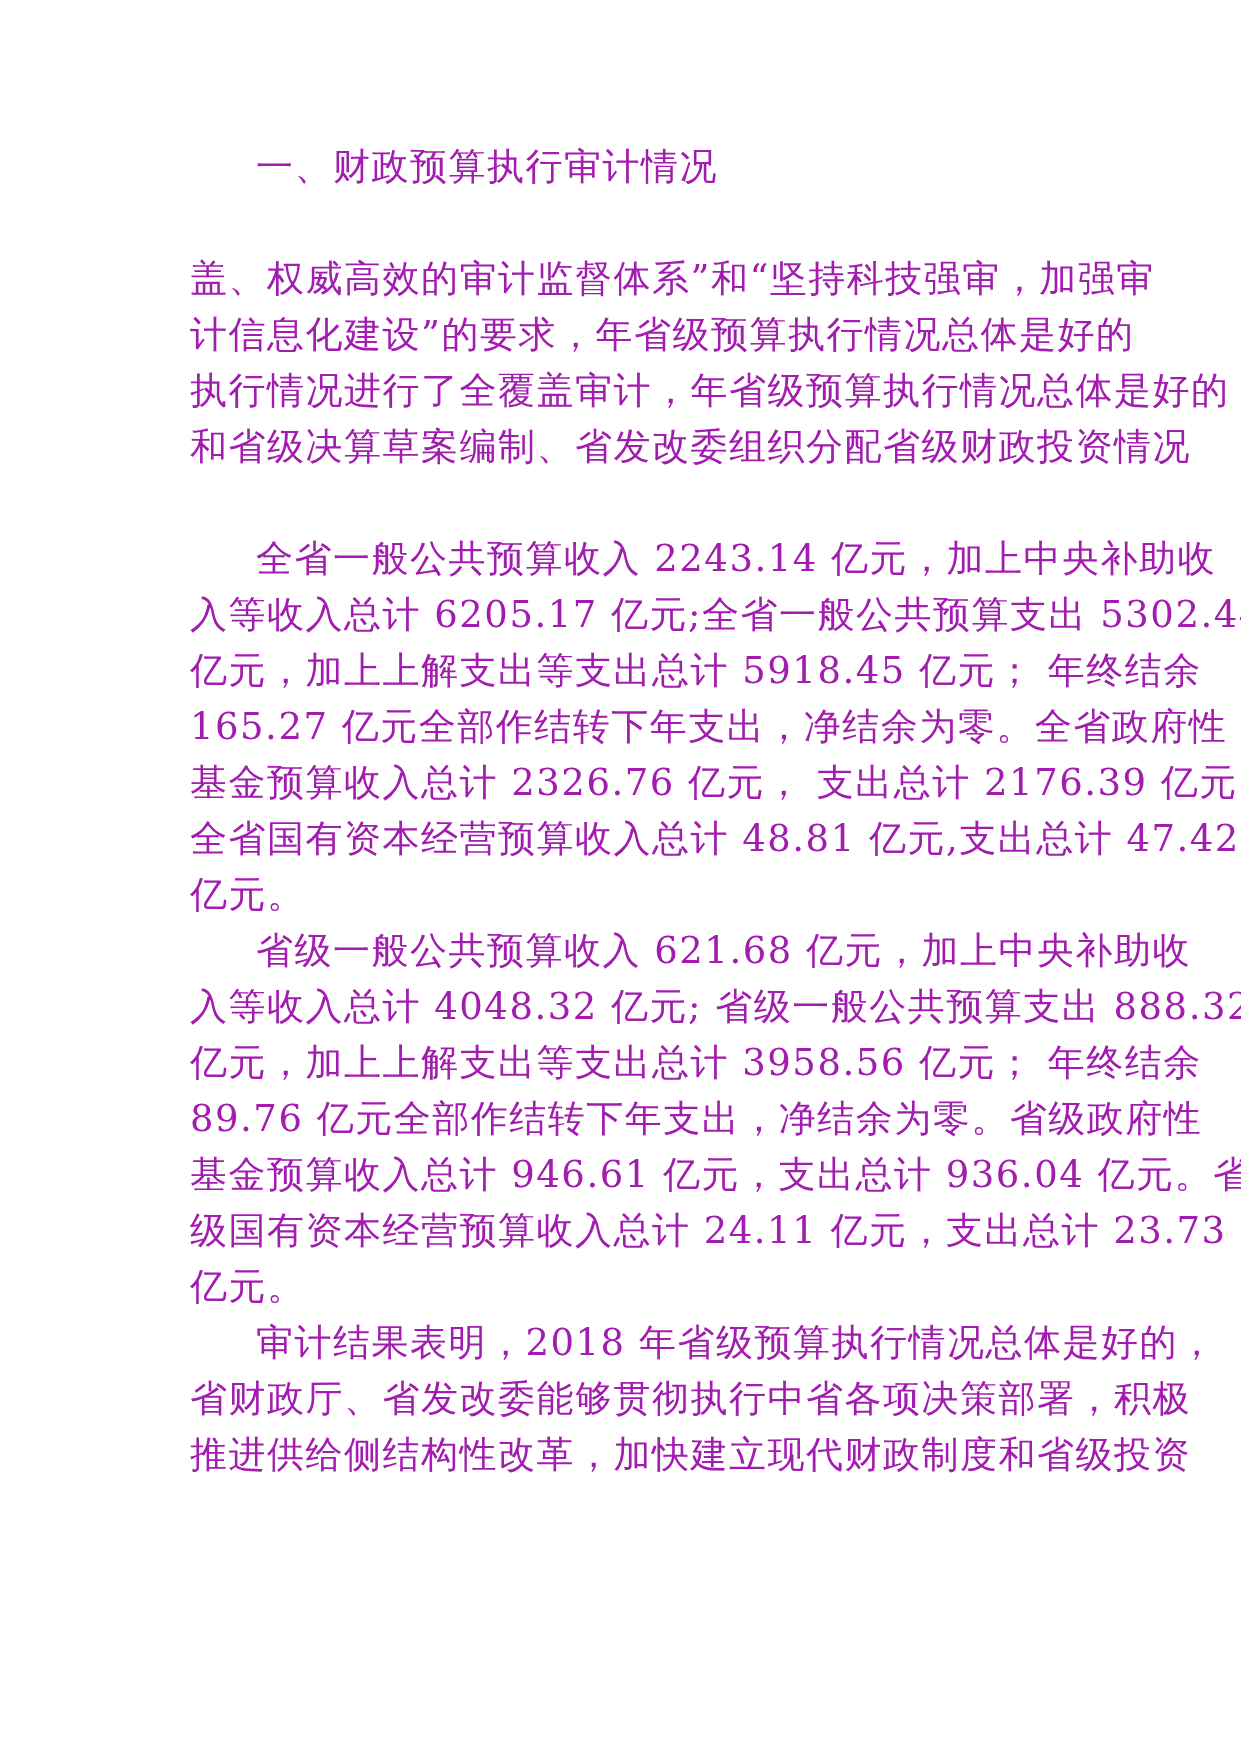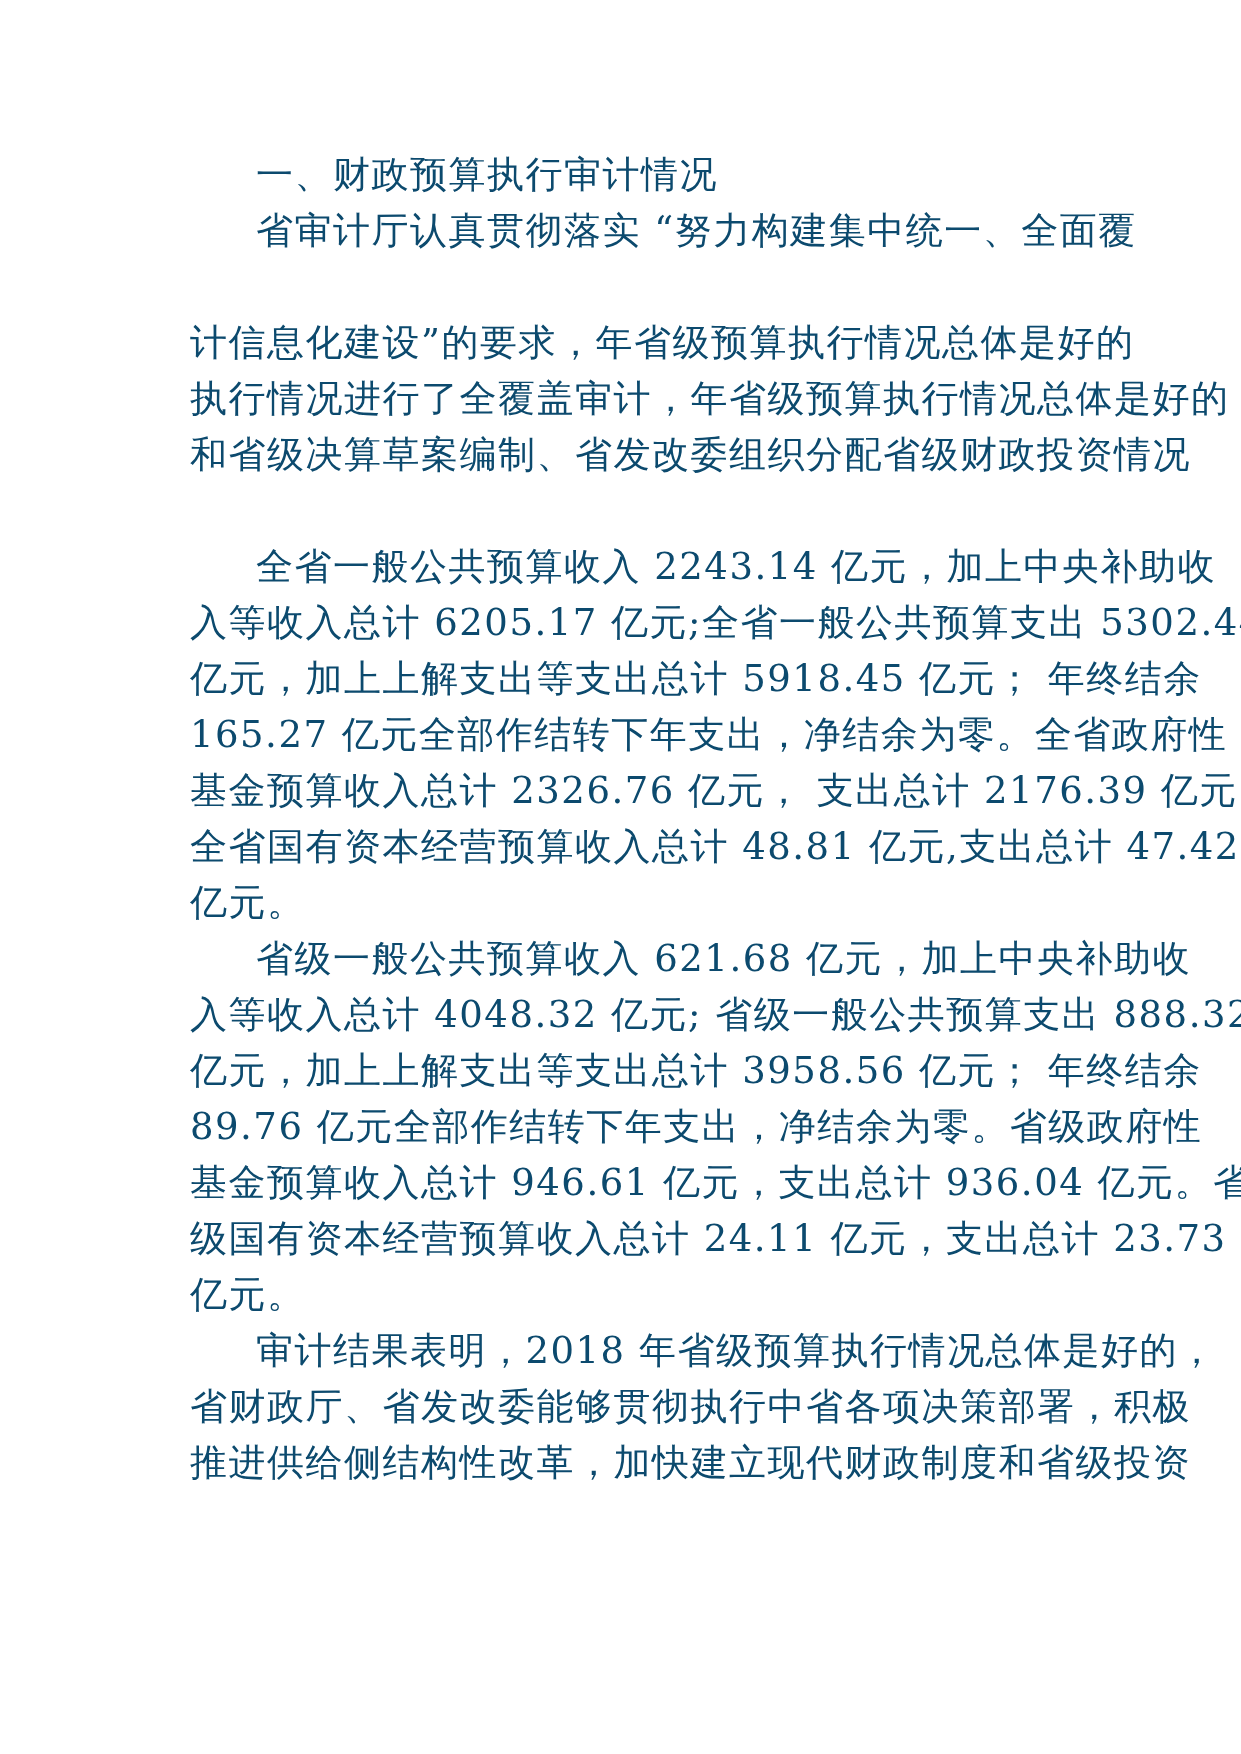--- a/index.html
+++ b/index.html
@@ -1,38 +1,38 @@
 <!DOCTYPE html>
 <html><head>
 <meta charset="utf-8">
 <style>
   html, body { margin: 0; padding: 0; background: #ffffff; }
   body { width: 1241px; height: 1754px; position: relative; overflow: hidden; }
   .page {
-    position: absolute; left: 0; top: 8px; width: 1241px; height: 1502px;
-    background: #ffffff; color: #0c4a6e;
+    position: absolute; left: 0; top: 0; width: 1241px; height: 1502px;
+    background: #ffffff; color: #a21caf;
     font-family: "DejaVu Serif", "Liberation Serif", serif;
   }
   .line {
     position: absolute; left: 190px; width: 862px;
     font-size: 37px; line-height: 54px; height: 54px;
     white-space: nowrap; letter-spacing: 1.5px;
     text-align: justify; text-align-last: justify;
   }
   .line.indent { left: 256px; width: 796px; }
   .line.short { text-align-last: left; }
 </style>
 </head>
 <body>
 
 <div class="page">
 
   <div class="line indent short" style="top:140px">一、财政预算执行审计情况</div>
 
-  <div class="line indent" style="top:196px">省审计厅认真贯彻落实 “努力构建集中统一、全面覆</div>
+  <div class="line" style="top:252px">盖、权威高效的审计监督体系”和“坚持科技强审，加强审</div>
   <div class="line" style="top:308px">计信息化建设”的要求，年省级预算执行情况总体是好的</div>
   <div class="line" style="top:364px">执行情况进行了全覆盖审计，年省级预算执行情况总体是好的</div>
   <div class="line" style="top:420px">和省级决算草案编制、省发改委组织分配省级财政投资情况</div>
 
   <div class="line indent" style="top:532px">全省一般公共预算收入 2243.14 亿元，加上中央补助收</div>
   <div class="line" style="top:588px">入等收入总计 6205.17 亿元;全省一般公共预算支出 5302.44</div>
   <div class="line" style="top:644px">亿元，加上上解支出等支出总计 5918.45 亿元； 年终结余</div>
   <div class="line" style="top:700px">165.27 亿元全部作结转下年支出，净结余为零。全省政府性</div>
   <div class="line" style="top:756px">基金预算收入总计 2326.76 亿元， 支出总计 2176.39 亿元。</div>
   <div class="line" style="top:812px">全省国有资本经营预算收入总计 48.81 亿元,支出总计 47.42</div>

